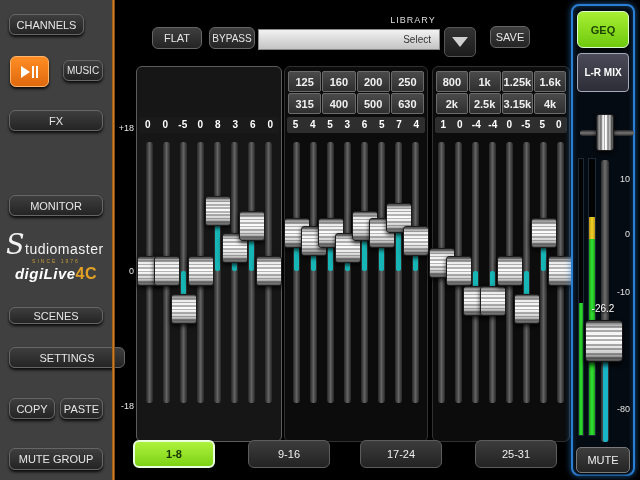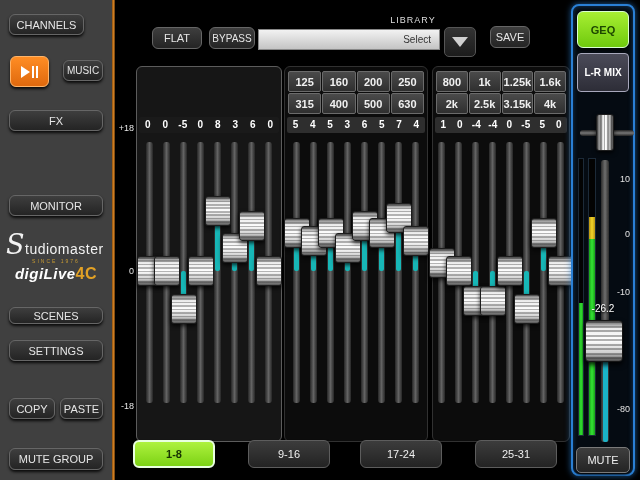--- a/index.html
+++ b/index.html
@@ -143,21 +143,21 @@
     <div class="btn" style="left:9px;top:110px;width:94px;height:21px">FX</div>
     <div class="btn" style="left:9px;top:195px;width:94px;height:21px">MONITOR</div>
 
     <div class="brand">Studiomaster</div>
     <div class="tagline">SINCE 1976</div>
     <div class="model">
       <span>digiLive</span><span class="suffix">4C</span>
     </div>
 
     <div class="btn" style="left:9px;top:307px;width:94px;height:17px">SCENES</div>
-    <div class="btn" style="left:9px;top:340px;width:94px;height:21px">SETTINGS</div>
+    <div class="btn" style="left:9px;top:347px;width:116px;height:21px">SETTINGS</div>
     <div class="btn" style="left:9px;top:398px;width:46px;height:21px">COPY</div>
     <div class="btn" style="left:60px;top:398px;width:43px;height:21px">PASTE</div>
     <div class="btn" style="left:9px;top:448px;width:94px;height:22px">MUTE GROUP</div>
   </div>
   <div class="divider"></div>
 
   <div class="btn" style="left:152px;top:27px;width:50px;height:22px">FLAT</div>
   <div class="btn" style="left:209px;top:27px;width:46px;height:22px;font-size:10px">BYPASS</div>
   <div class="lib-label">LIBRARY</div>
   <div class="lib-field">Select</div>

